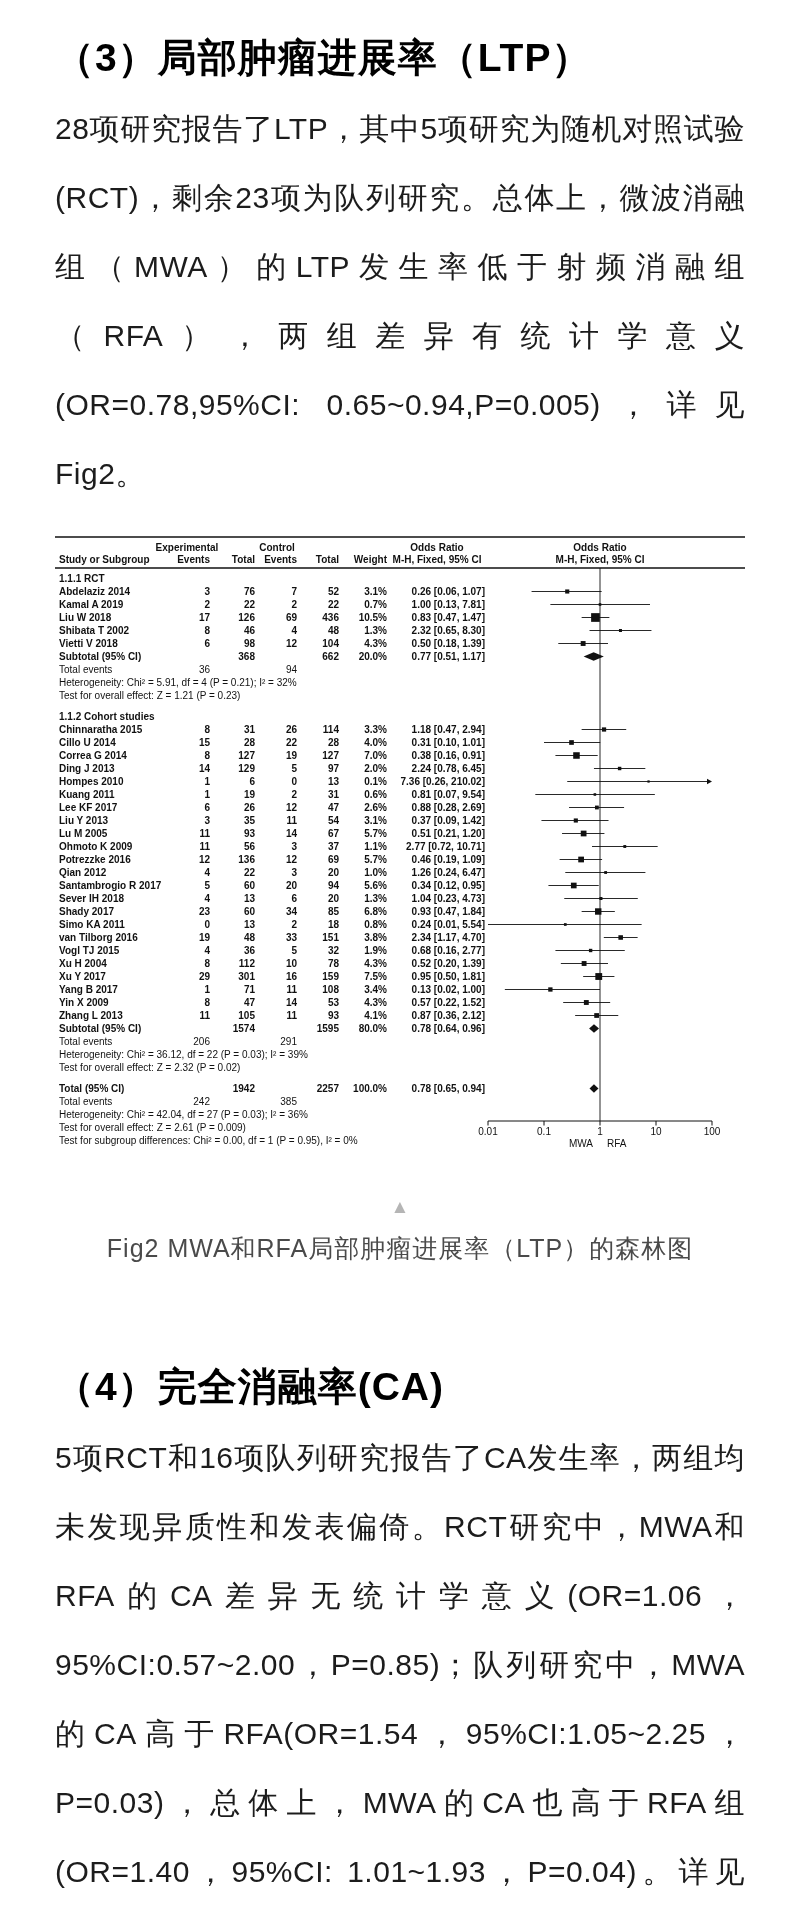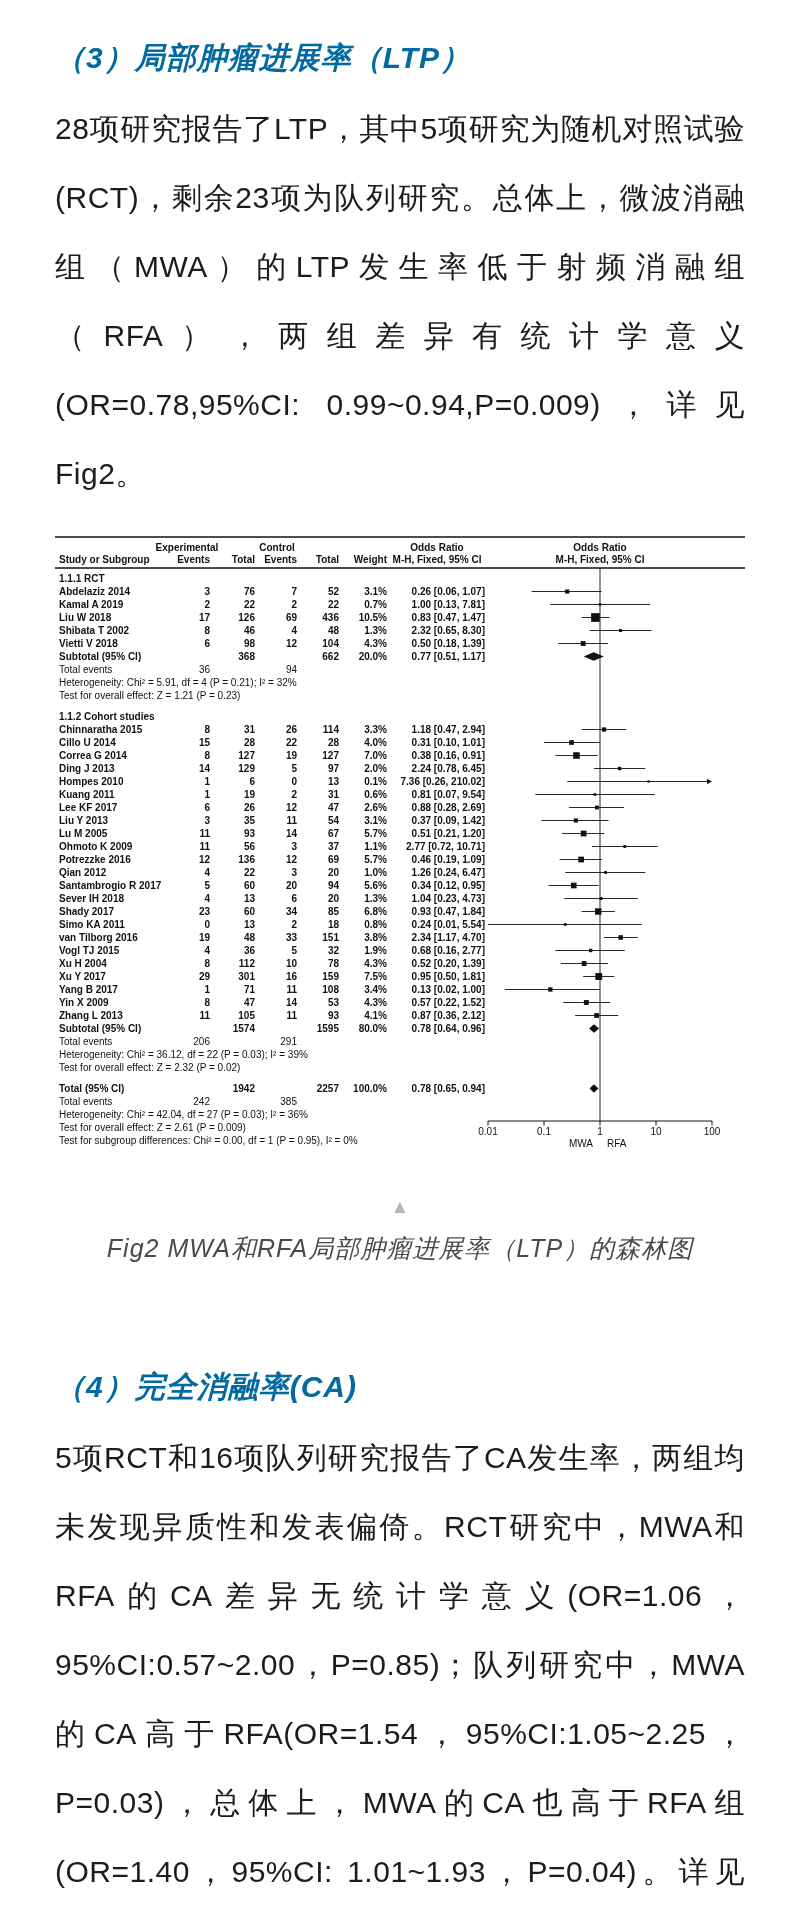--- a/index.html
+++ b/index.html
@@ -1,40 +1,40 @@
 <!DOCTYPE html>
 <html><head>
 <meta charset="utf-8">
 <style>
   html,body{margin:0;padding:0;background:#ffffff;}
   body{width:800px;font-family:"Liberation Sans","DejaVu Sans",sans-serif;color:#191919;}
   .page{width:800px;min-height:1928px;box-sizing:border-box;padding:36px 55px 40px;}
   .sec-heading{
-    color:#0369a1;font-size:30px;font-weight:bold;letter-spacing:1px;
-    margin:0 0 14px 0;line-height:44px;font-style:italic;
+    color:#000000;font-size:39px;font-weight:bold;letter-spacing:1px;
+    margin:0 0 14px 0;line-height:44px;
   }
   .body-para{
     font-size:30px;line-height:69px;text-align:justify;letter-spacing:0.5px;
     margin:0 0 26px 0;color:#1c1c1c;
   }
   .figure-wrap{width:690px;margin:26px auto 16px;}
   .figure-wrap svg{display:block;}
   .caption-block{margin-top:40px;text-align:center;}
   .triangle-icon{display:block;color:#b5b5b5;font-size:19px;line-height:22px;margin:0 auto 12px;}
-  .fig-caption{font-size:25px;color:#4a4a4a;letter-spacing:1px;line-height:36px;font-style:italic;}
+  .fig-caption{font-size:25px;color:#4a4a4a;letter-spacing:1px;line-height:36px;}
   .sec2{margin-top:99px;}
 </style>
 </head>
 <body>
 
 <div class="page">
 
   <h2 class="sec-heading">（3）局部肿瘤进展率（LTP）</h2>
 
-  <p class="body-para">28项研究报告了LTP，其中5项研究为随机对照试验(RCT)，剩余23项为队列研究。总体上，微波消融组（MWA）的LTP发生率低于射频消融组（RFA），两组差异有统计学意义(OR=0.78,95%CI: 0.99~0.94,P=0.009)，详见Fig2。</p>
+  <p class="body-para">28项研究报告了LTP，其中5项研究为随机对照试验(RCT)，剩余23项为队列研究。总体上，微波消融组（MWA）的LTP发生率低于射频消融组（RFA），两组差异有统计学意义(OR=0.78,95%CI: 0.65~0.94,P=0.005)，详见Fig2。</p>
 
   <div class="figure-wrap">
     <svg id="forest-svg" width="690" height="622" viewBox="0 0 690 622">
         <line x1="0" y1="3" x2="690" y2="3" stroke="#111111" stroke-width="1.3"></line>
         <text x="132" y="17" font-size="10" fill="#111111" text-anchor="middle" font-weight="bold" font-family="&quot;Liberation Sans&quot;,&quot;DejaVu Sans&quot;,sans-serif">Experimental</text>
         <text x="222" y="17" font-size="10" fill="#111111" text-anchor="middle" font-weight="bold" font-family="&quot;Liberation Sans&quot;,&quot;DejaVu Sans&quot;,sans-serif">Control</text>
         <text x="382" y="17" font-size="10" fill="#111111" text-anchor="middle" font-weight="bold" font-family="&quot;Liberation Sans&quot;,&quot;DejaVu Sans&quot;,sans-serif">Odds Ratio</text>
         <text x="545" y="17" font-size="10" fill="#111111" text-anchor="middle" font-weight="bold" font-family="&quot;Liberation Sans&quot;,&quot;DejaVu Sans&quot;,sans-serif">Odds Ratio</text>
         <text x="4" y="29" font-size="10" fill="#111111" text-anchor="start" font-weight="bold" font-family="&quot;Liberation Sans&quot;,&quot;DejaVu Sans&quot;,sans-serif">Study or Subgroup</text>
         <text x="155" y="29" font-size="10" fill="#111111" text-anchor="end" font-weight="bold" font-family="&quot;Liberation Sans&quot;,&quot;DejaVu Sans&quot;,sans-serif">Events</text>

